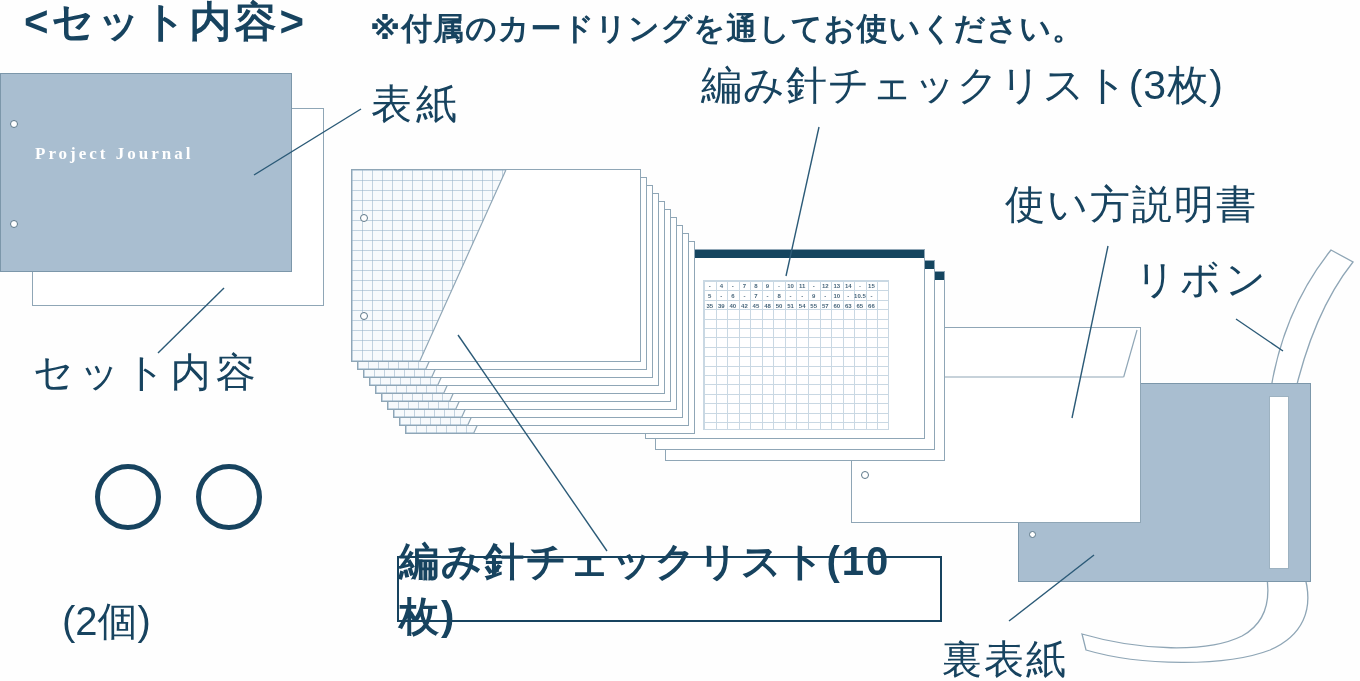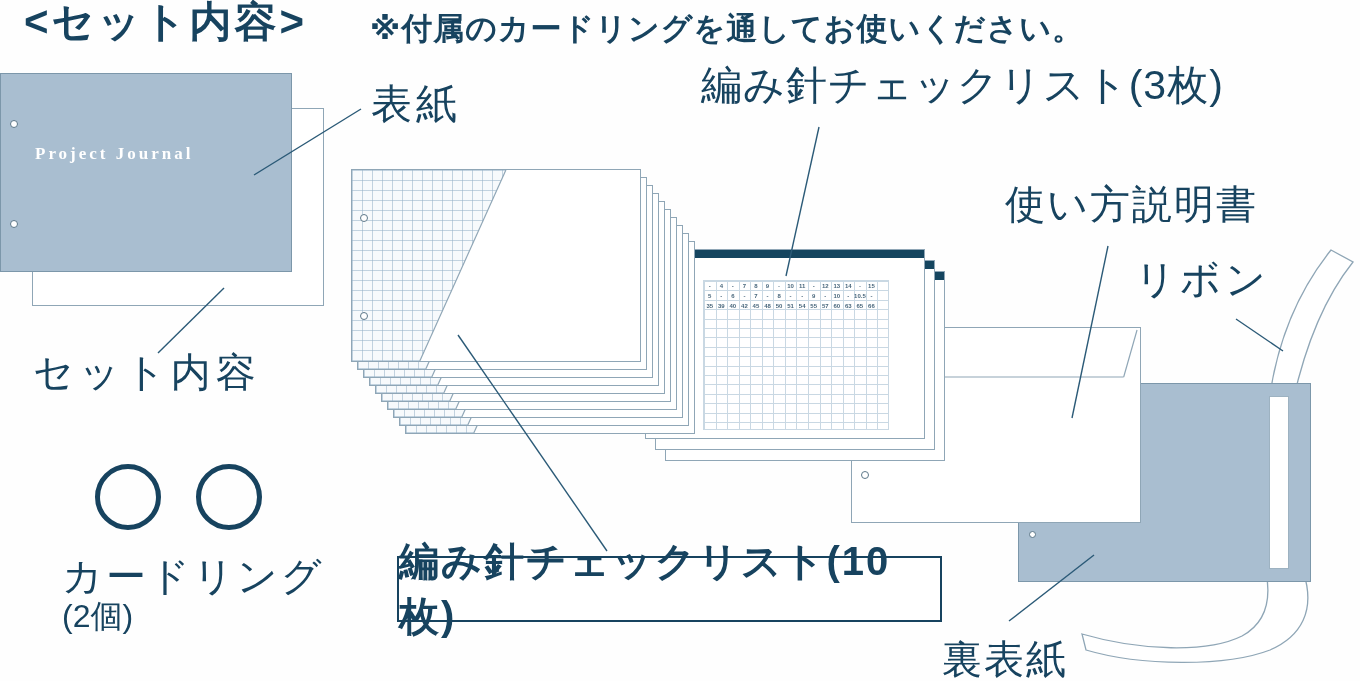--- a/index.html
+++ b/index.html
@@ -203,22 +203,21 @@
 
   <div class="layer" id="rings">
       <div class="ring" style="left: 95px; top: 464px;"></div>
       <div class="ring" style="left: 196px; top: 464px;"></div>
     </div>
 
   <div class="label" style="left:24px;top:-2px;font-size:42px;font-weight:900;letter-spacing:3px;">&lt;セット内容&gt;</div>
   <div class="label" style="left:370px;top:11px;font-size:31px;font-weight:600;letter-spacing:1px;">※付属のカードリングを通してお使いください。</div>
   <div class="label" style="left:371px;top:81px;font-size:41px;letter-spacing:4px;">表紙</div>
   <div class="label" style="left:33px;top:349px;font-size:40px;letter-spacing:5px;">セット内容</div>
-  <div class="label" style="left:62px;top:553px;font-size:40px;letter-spacing:3px;">カードリング</div>
-  <div class="label" style="left:62px;top:598px;font-size:32px;">(2個)</div>
+  <div class="label" style="left:62px;top:598px;font-size:40px;">(2個)</div>
   <div class="label" style="left:701px;top:62px;font-size:41px;letter-spacing:1px;">編み針チェックリスト(3枚)</div>
   <div class="label" style="left:1005px;top:181px;font-size:40px;letter-spacing:2px;">使い方説明書</div>
   <div class="label" style="left:1135px;top:256px;font-size:40px;letter-spacing:4px;">リボン</div>
   <div class="label" style="left:942px;top:636px;font-size:40px;letter-spacing:2px;">裏表紙</div>
   <div class="boxlabel" style="left:397px;top:556px;width:545px;height:66px;">
     <span style="font-size:40px;letter-spacing:2px;">編み針チェックリスト(10枚)</span>
   </div>
 
   <svg class="layer" width="1360" height="681" viewBox="0 0 1360 681">
     <g stroke="#2b5a77" stroke-width="1.4">

